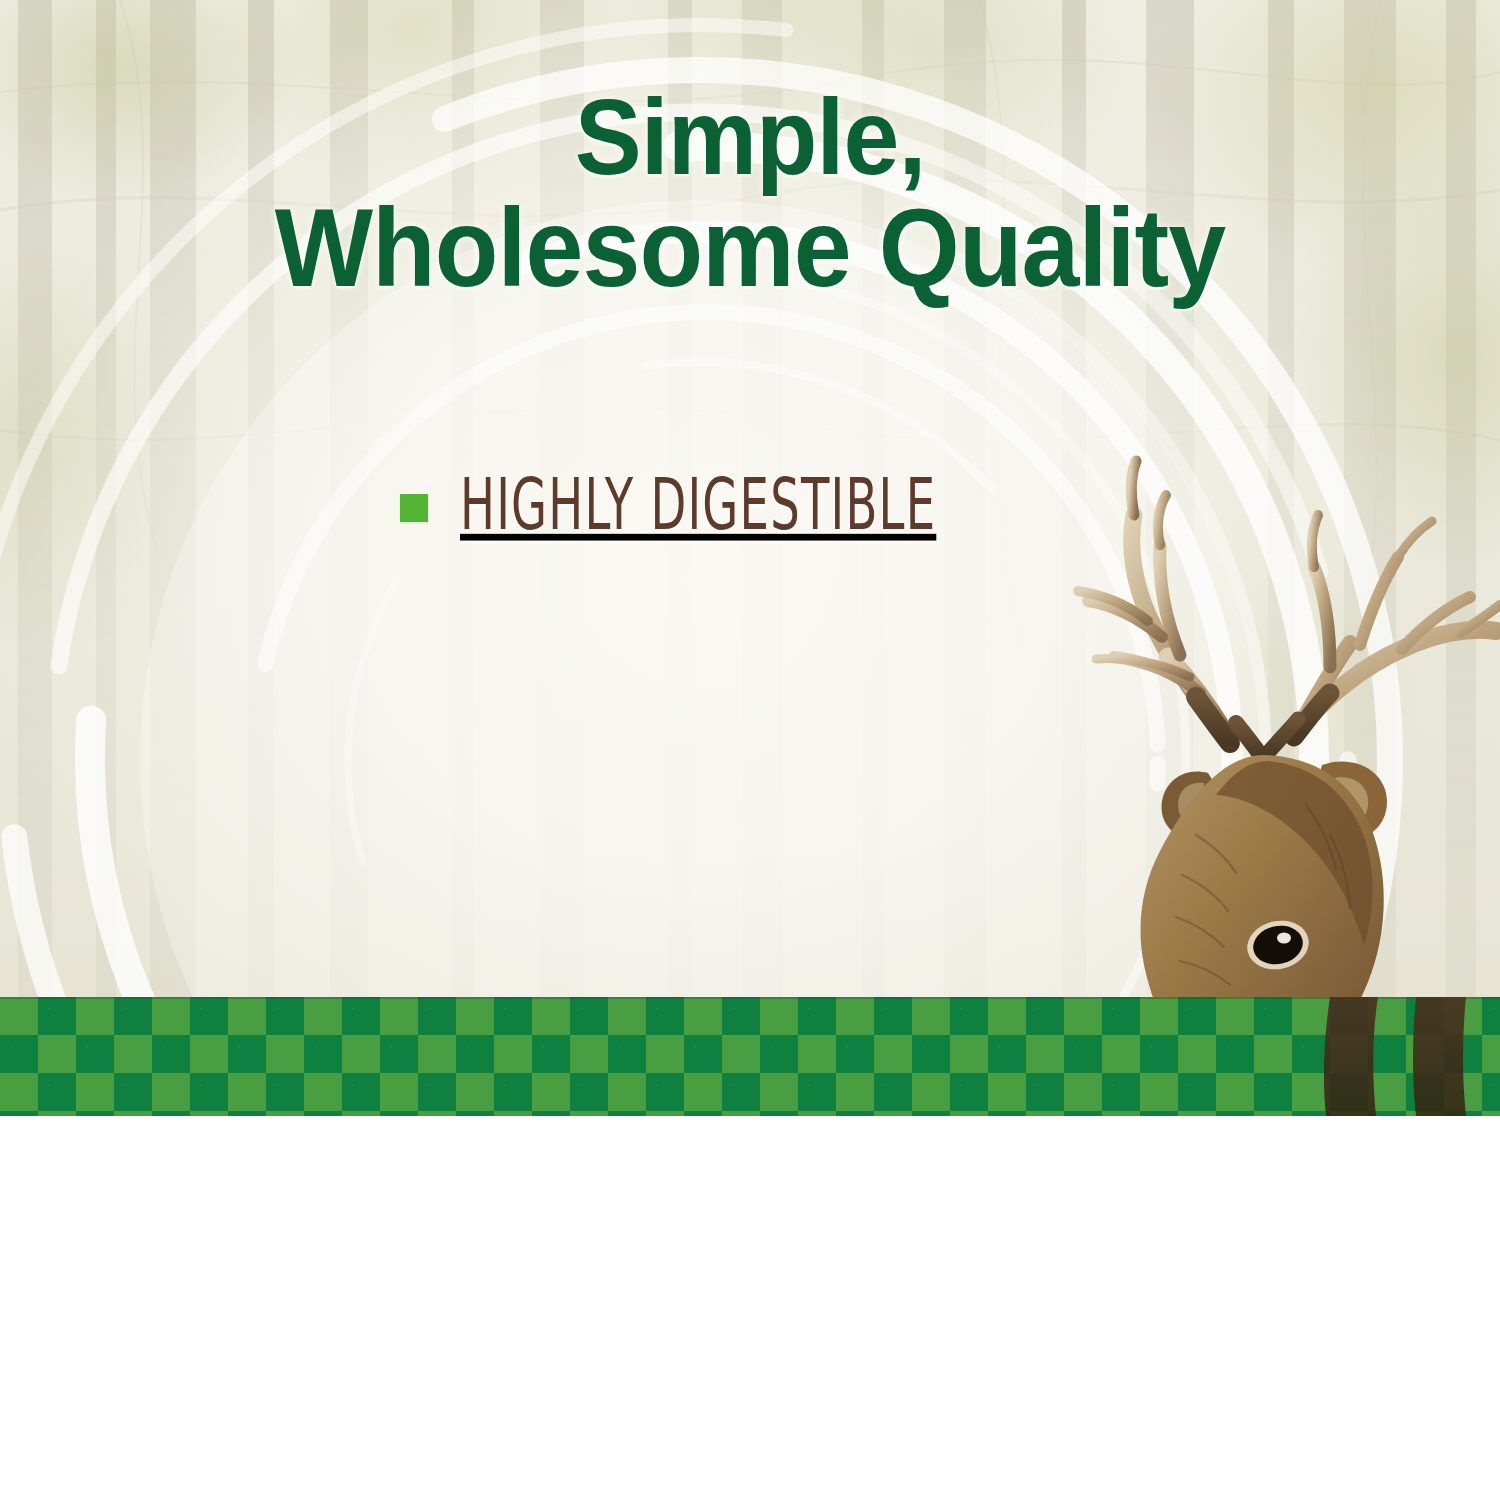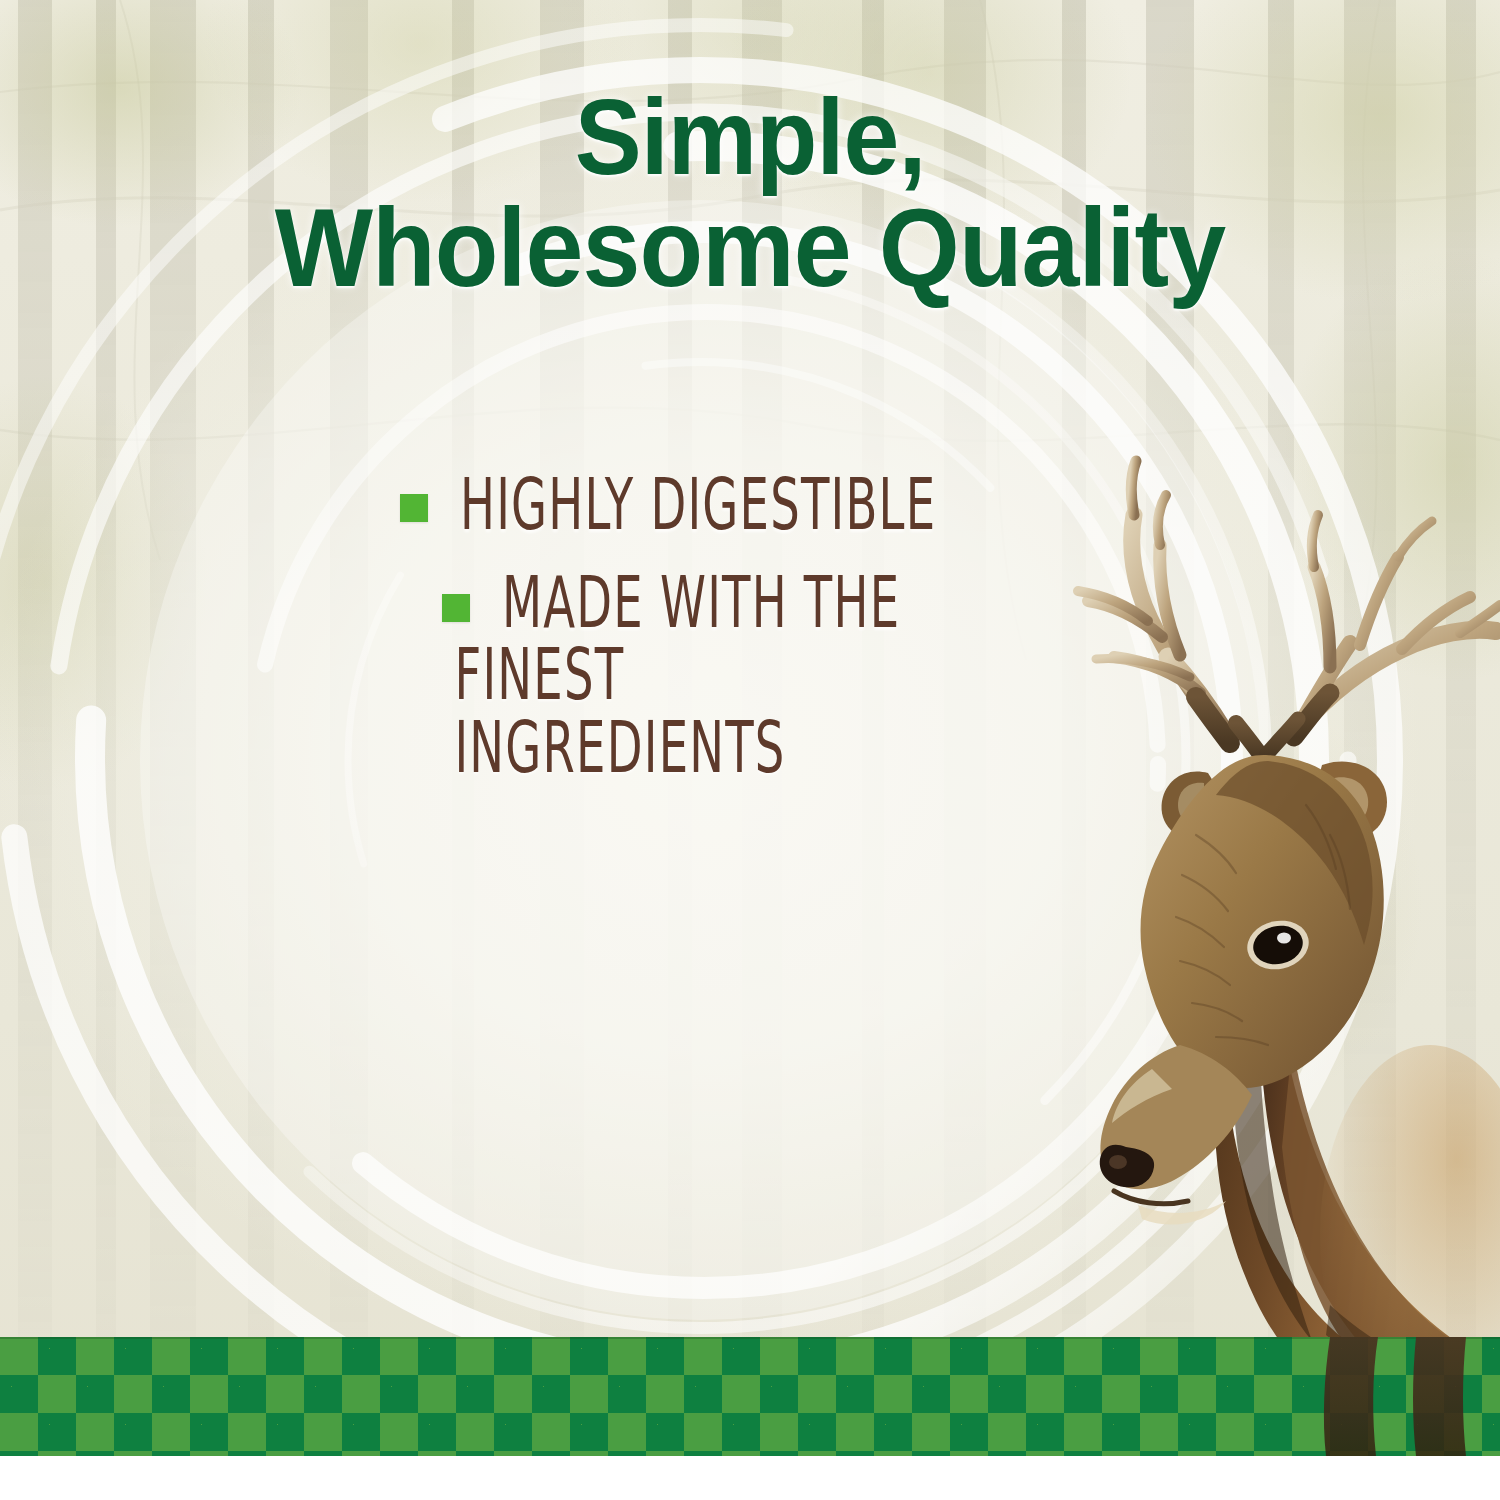--- a/index.html
+++ b/index.html
@@ -2,21 +2,21 @@
 <html><head>
 <meta charset="utf-8">
 <style>
   html,body{margin:0;padding:0;}
   body{
     width:1500px;height:1500px;
     font-family:"Liberation Sans",sans-serif;
     overflow:hidden;background:#ffffff;
   }
   #banner{
-    position:relative;width:1500px;height:1456px;overflow:hidden;
+    position:relative;width:1500px;height:1116px;overflow:hidden;
     background:#7dd3fc;
   }
 
   
   .bg-layer{position:absolute;inset:0;}
   .forest-base{
     background:
       linear-gradient(180deg,#f0eee2 0%,#eceadc 35%,#e9e7d8 70%,#e6e3d2 100%);
   }
   .forest-trunks{ opacity:.55; }
@@ -57,21 +57,21 @@
     letter-spacing:-1px;
     line-height:.95;
     text-shadow:0 2px 2px rgba(255,255,255,.85),0 0 10px rgba(255,255,255,.8);
     transform:scaleX(.93);
   }
   #headline .l1{font-size:108px;}
   #headline .l2{font-size:112px;margin-top:6px;}
 
   
   #bullets{
-    position:absolute;left:392px;top:470px;width:660px;z-index:6;
+    position:absolute;left:392px;top:470px;width:660px;z-index:6;text-decoration:underline;
   }
   .bullet{position:relative;margin-bottom:34px;}
   .bullet:last-child{margin-bottom:0;}
   .sq{
     position:absolute;width:28px;height:28px;background:#52b534;
     box-shadow:0 1px 2px rgba(0,0,0,.10);
   }
   .btext{
     font-family:"DejaVu Sans Condensed","Liberation Sans Narrow","Liberation Sans",sans-serif;
     color:#5e3a2b;
@@ -361,27 +361,20 @@
 
   <div id="bullets">
 
     <div class="bullet b1">
       <span class="sq" style="background: rgb(82, 181, 52);"></span>
       <div class="btext" style="color: rgb(94, 58, 43);">
         <span>HIGHLY DIGESTIBLE</span>
       </div>
     </div>
 
-    <div class="bullet b2">
-      <span class="sq" style="background: rgb(82, 181, 52);"></span>
-      <div class="btext" style="color: rgb(94, 58, 43);">
-        <span>MADE WITH THE</span>
-        <span class="ln2">FINEST INGREDIENTS</span>
-      </div>
-    </div>
 
 
   </div>
 
   <div id="checker" style="background-color: rgb(74, 158, 66); background-image: linear-gradient(45deg, rgb(14, 128, 64) 25%, transparent 25%, transparent 75%, rgb(14, 128, 64) 75%), linear-gradient(45deg, rgb(14, 128, 64) 25%, transparent 25%, transparent 75%, rgb(14, 128, 64) 75%); background-size: 76px 76px; background-position: 0px 0px, 38px 38px;">
     <div class="tophair"></div>
   </div>
 
   <svg id="deer-legs-overlay" viewBox="0 0 1500 119" preserveAspectRatio="none">
     <defs>

